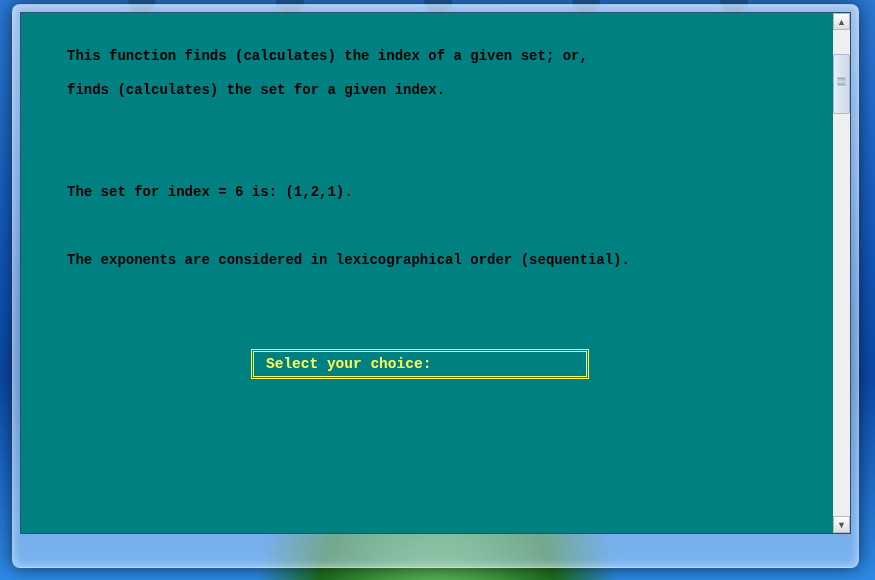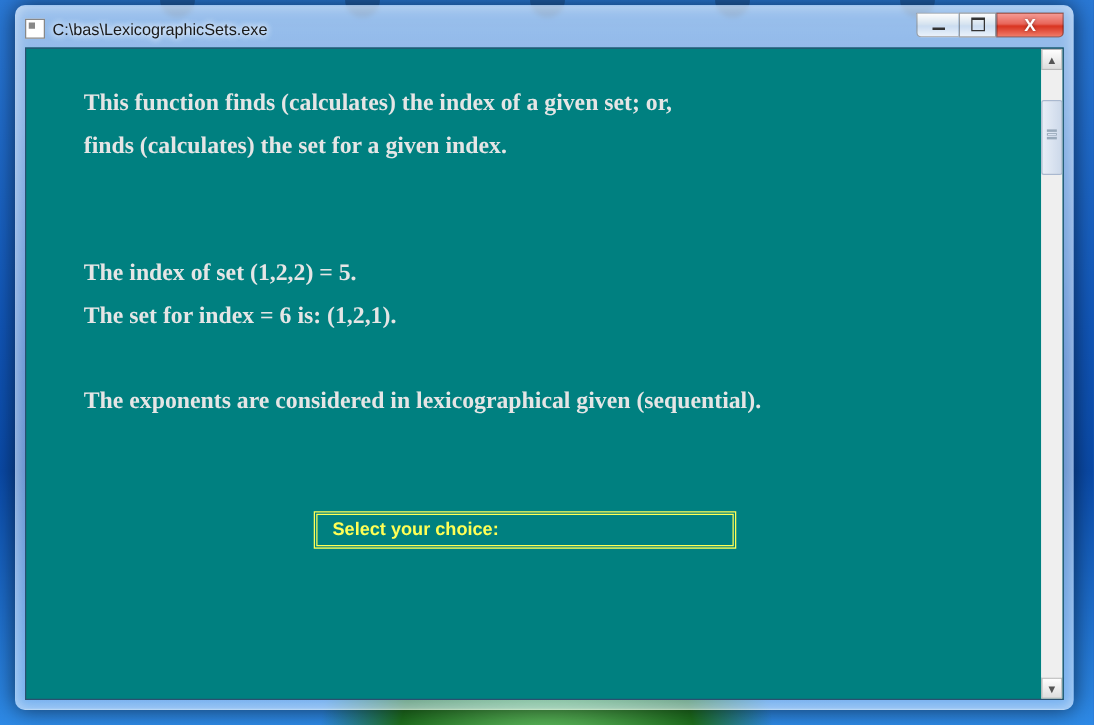--- a/index.html
+++ b/index.html
@@ -105,41 +105,41 @@
   .client {
     position: relative;
     background: #008080;
     border: 1px solid #2a5070;
     width: 100%;
     height: calc(100% - 26px);
     box-sizing: border-box;
     overflow: hidden;
   }
   .console {
-    font-family: Liberation Serif, serif;
-    font-size: 19px;
+    font-family: Liberation Mono, monospace;
+    font-size: 14px;
     line-height: 17px;
-    color: #e5e5e5;
+    color: #000000;
     font-weight: bold;
     padding: 18px 0 0 8px;
     letter-spacing: 0px;
     white-space: pre;
   }
   .console .dl{display:block;padding-left:38px;}
   .menu-box {
     margin-top: 46px;
     margin-left: 230px;
     width: 338px;
   }
   .menu-cell {
     border: 1px solid #ffff55;
     box-shadow: inset 0 0 0 1px #008080, inset 0 0 0 2px #ffff55;
     padding: 6px 10px 6px 14px;
     margin-bottom: 2px;
-    font-family: Liberation Sans, sans-serif;
+    font-family: Liberation Mono, monospace;
     font-size: 14.5px;
     color: #ffff55;
     font-weight: bold;
     box-sizing: border-box;
   }
   
   .vscroll {
     position: absolute;
     right: 0; top: 0; bottom: 0;
     width: 17px;
@@ -175,46 +175,30 @@
 <div class="desktop">
   <div class="orbs">
       <span></span>
       <span></span>
       <span></span>
       <span></span>
       <span></span>
     </div>
 
   <div class="window">
-    <div class="titlebar">
-      <div class="app-icon"></div>
-      <div class="title-text">C:\bas\LexicographicSets.exe</div>
-      <div class="win-buttons">
-        <div class="win-btn min">
-            <span class="glyph-min"></span>
-          </div>
-        <div class="win-btn max">
-            <span class="glyph-max"></span>
-          </div>
-        <div class="win-btn close">
-            <span class="x">X</span>
-          </div>
-      </div>
-    </div>
 
     <div class="client">
       <div class="console">
 <span class="dl">This function finds (calculates) the index of a given set; or,</span>
 <span class="dl">finds (calculates) the set for a given index.</span>
 <span class="dl"> </span>
 <span class="dl"> </span>
-<span class="dl">The index of set (1,2,2) = 5.</span>
 <span class="dl">The set for index = 6 is: (1,2,1).</span>
 <span class="dl"> </span>
-<span class="dl">The exponents are considered in lexicographical given (sequential).</span>
+<span class="dl">The exponents are considered in lexicographical order (sequential).</span>
       </div>
 
       <div class="menu-box">
         <div class="menu-cell">Select your choice:</div>
       </div>
 
       <div class="vscroll">
         <div class="sb-btn">
             <span>▲</span>
           </div>

